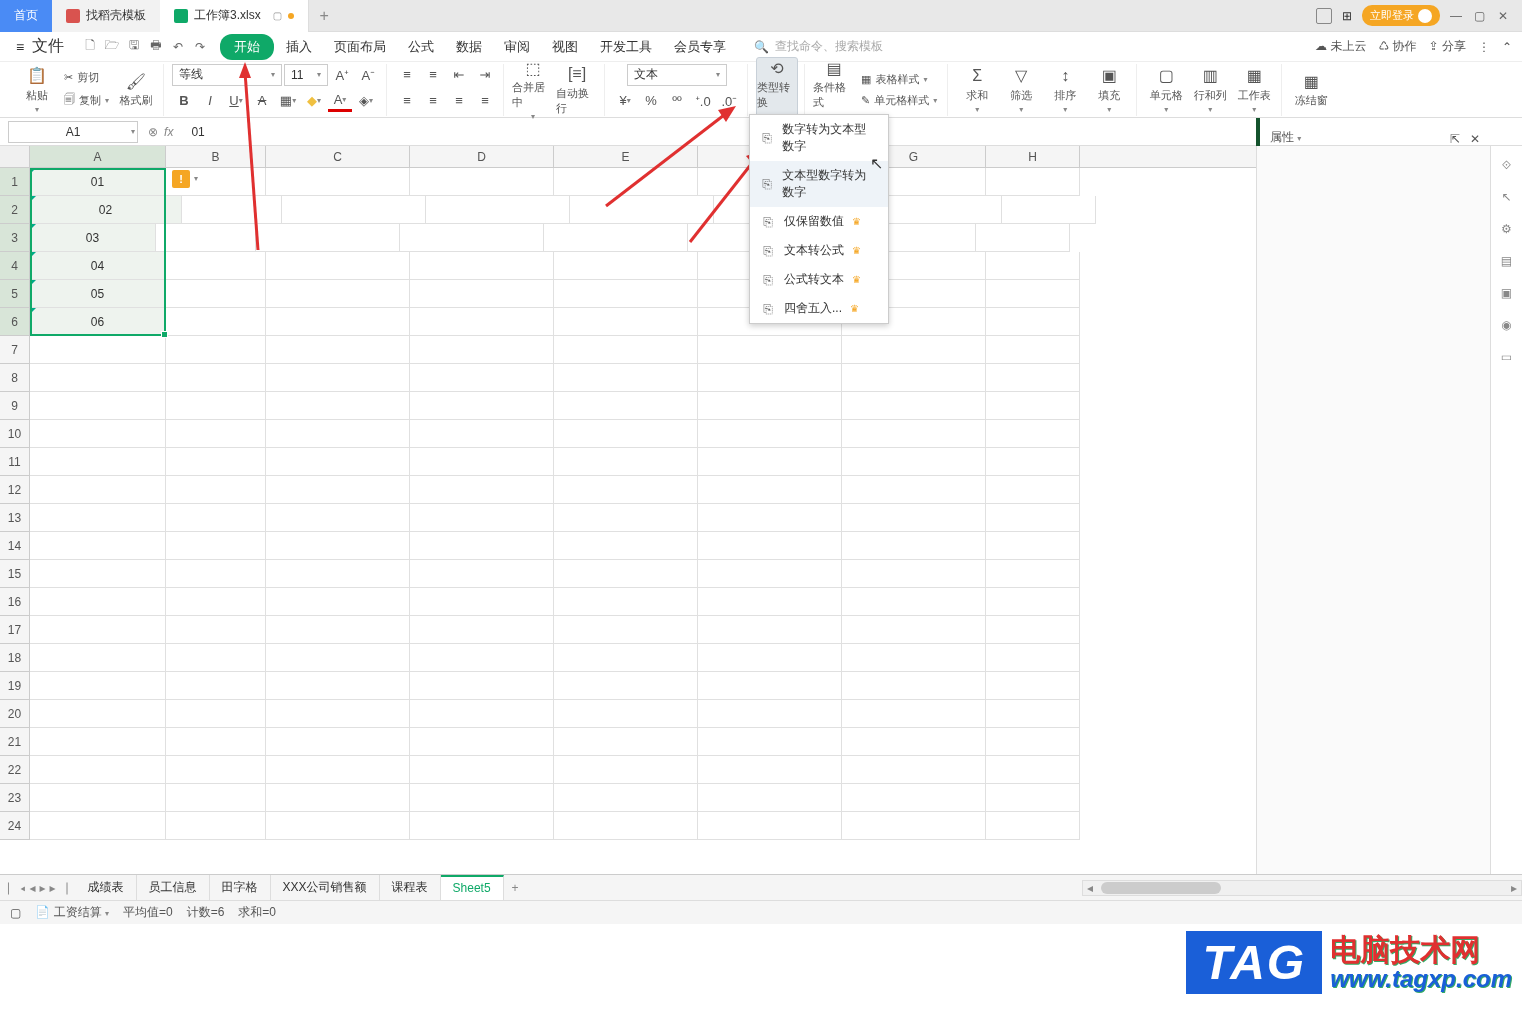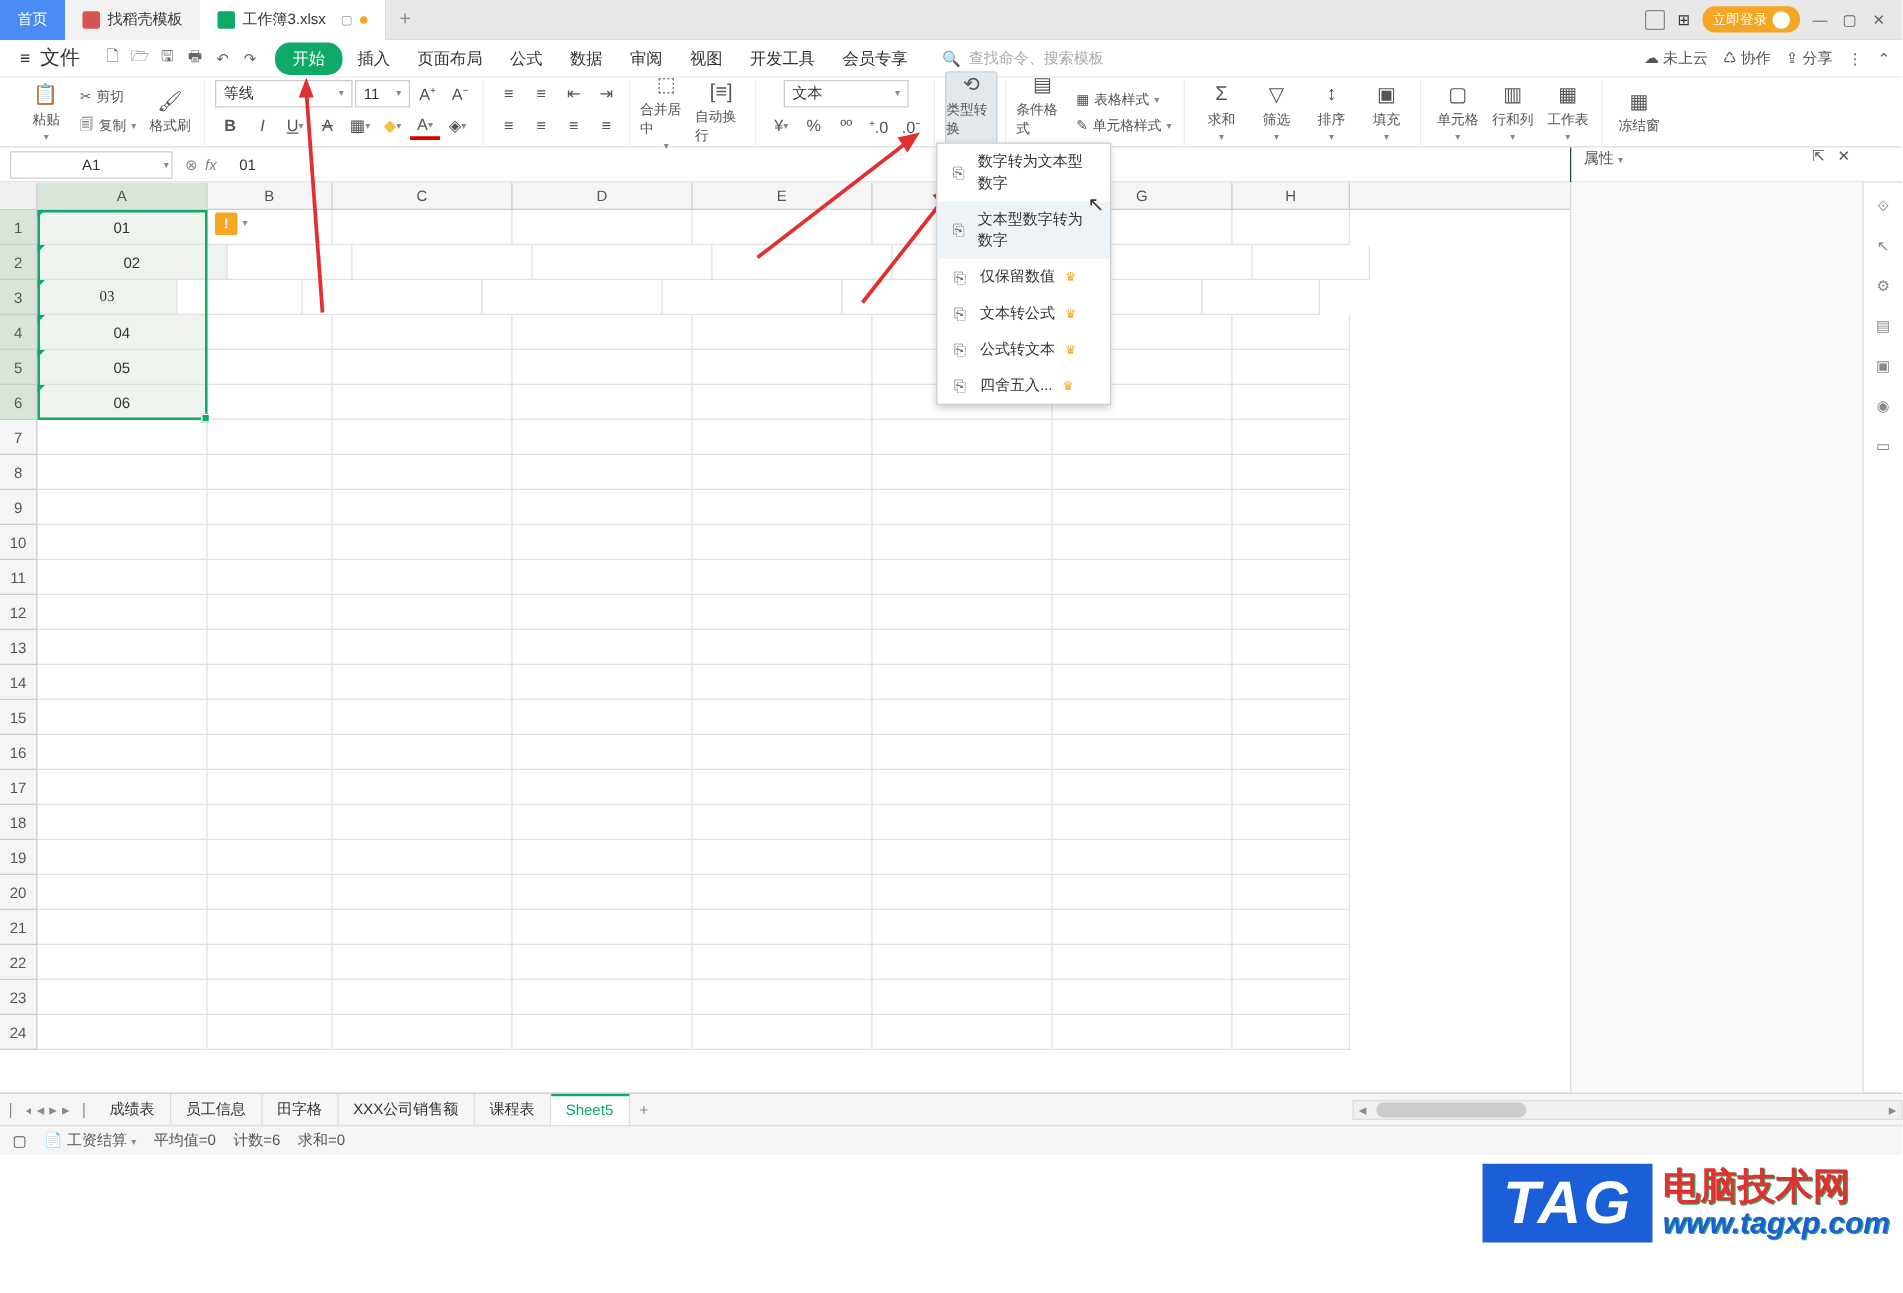--- a/index.html
+++ b/index.html
@@ -57,21 +57,21 @@
 
 
 .cursor { position: absolute; left: 870px; top: 154px; font-size: 16px; z-index: 200; pointer-events: none; }
 
 
 .formula-row { height: 28px; display: flex; align-items: center; border-bottom: 1px solid #ddd; }
 .name-box { width: 130px; border: 1px solid #ccc; height: 22px; margin-left: 8px; display: flex; align-items: center; justify-content: center; font-size: 12px; position: relative; }
 .name-box-dd { position: absolute; right: 2px; font-size: 8px; color: #888; }
 .fx-icons { display: flex; gap: 6px; padding: 0 10px; color: #888; }
 .formula-input { flex: 1; padding: 0 8px; font-size: 12px; }
-.prop-panel-header { width: 234px; display: flex; align-items: flex-start; padding: 0 10px; border-left: 1px solid #14532d; height: 28px; font-size: 12px; color: #555; justify-content: space-between; }
+.prop-panel-header { width: 234px; display: flex; align-items: flex-end; padding: 0 10px; border-left: 4px solid #14532d; height: 28px; font-size: 12px; color: #555; justify-content: space-between; }
 
 
 .sheet-area { display: flex; height: 728px; position: relative; }
 .grid-wrap { flex: 1; overflow: hidden; position: relative; }
 .col-headers { display: flex; height: 22px; background: #f5f5f5; border-bottom: 1px solid #ccc; }
 .corner { width: 30px; border-right: 1px solid #ccc; background: #f0f0f0; }
 .col-h { border-right: 1px solid #ccc; display: flex; align-items: center; justify-content: center; font-size: 12px; color: #555; }
 .col-h.sel { background: #d8e5d8; }
 .rows { }
 .row { display: flex; height: 28px; }
@@ -426,21 +426,21 @@
           <div class="cell" style="width: 100px;"></div>
           <div class="cell" style="width: 144px;"></div>
           <div class="cell" style="width: 144px;"></div>
           <div class="cell" style="width: 144px;"></div>
           <div class="cell" style="width: 144px;"></div>
           <div class="cell" style="width: 144px;"></div>
           <div class="cell" style="width: 94px;"></div>
         </div>
         <div class="row">
           <div class="row-h sel">3</div>
-          <div class="cell selected" style="width: 112px; position: relative; font-family: Liberation Serif, serif;">03<div style="position: absolute; left: 0px; top: 0px; width: 0px; height: 0px; border-top: 6px solid rgb(0, 170, 136); border-right: 6px solid transparent;"></div></div>
+          <div class="cell selected" style="width: 126px; position: relative;">03<div style="position: absolute; left: 0px; top: 0px; width: 0px; height: 0px; border-top: 6px solid rgb(0, 170, 136); border-right: 6px solid transparent;"></div></div>
           <div class="cell" style="width: 100px;"></div>
           <div class="cell" style="width: 144px;"></div>
           <div class="cell" style="width: 144px;"></div>
           <div class="cell" style="width: 144px;"></div>
           <div class="cell" style="width: 144px;"></div>
           <div class="cell" style="width: 144px;"></div>
           <div class="cell" style="width: 94px;"></div>
         </div>
         <div class="row">
           <div class="row-h sel">4</div>

